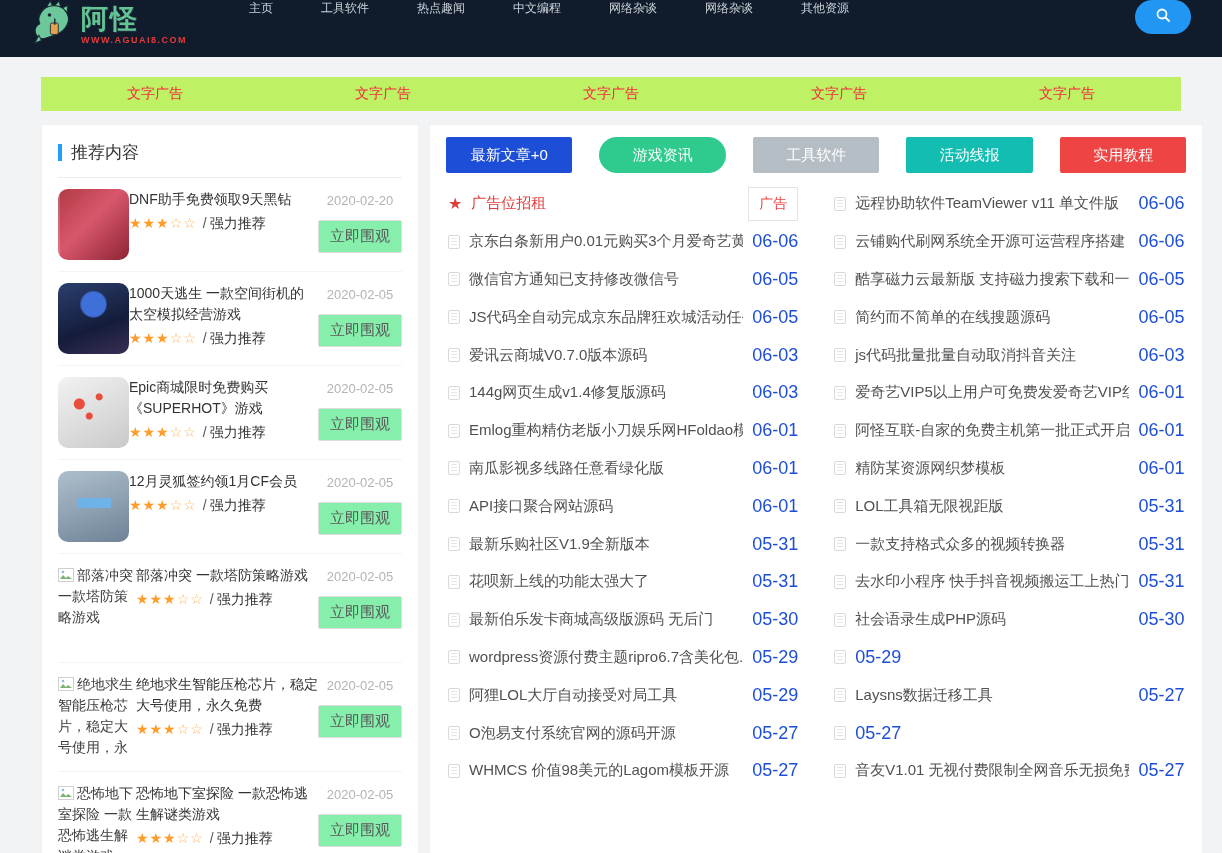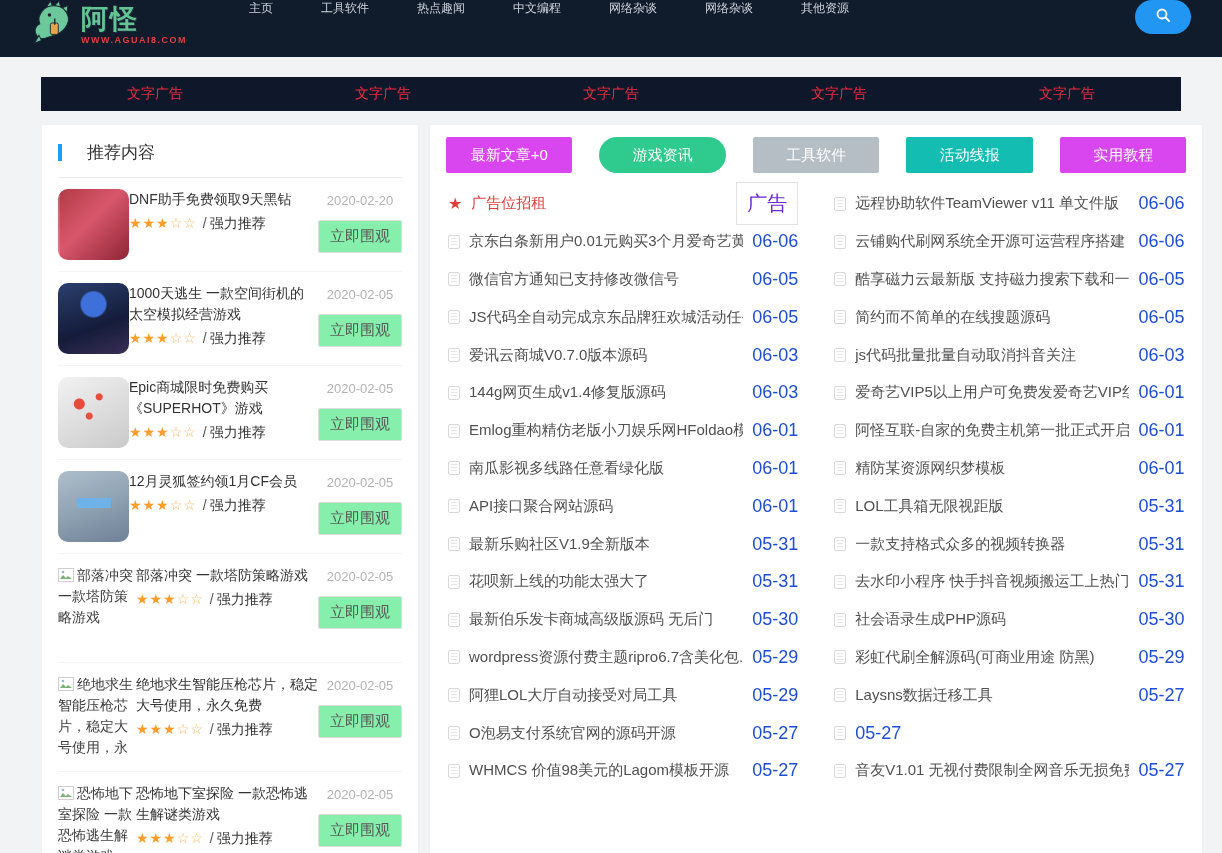--- a/index.html
+++ b/index.html
@@ -12,29 +12,29 @@
   .nav-inner { width:1160px; margin:0 auto; height:61px; display:flex; align-items:flex-start; }
   .logo { display:flex; align-items:center; gap:6px; cursor:pointer; }
   .logo-text { display:flex; flex-direction:column; line-height:1; }
   .logo-title { font-size:27px; font-weight:bold; color:#63c493; letter-spacing:2px; text-shadow:1px 1px 0 #23313f; }
   .logo-sub { font-size:9px; font-weight:bold; color:#e23c3c; letter-spacing:1.5px; margin-top:3px; }
   .menu { display:flex; gap:48px; margin-left:62px; }
   .menu-item { color:#ccd3da; font-size:12px; cursor:pointer; white-space:nowrap; }
   .search-btn { margin-left:auto; width:56px; height:34px; border-radius:17px; background:#2196f3; display:flex; align-items:center; justify-content:center; cursor:pointer; }
 
   
-  .ads { display:flex; background:#0f172a; height:34px; margin-top:20px; }
+  .ads { display:flex; background:#bef264; height:34px; margin-top:20px; }
   .ad-cell { flex:1; display:flex; align-items:center; justify-content:center; font-size:14px; color:#f5283f; cursor:pointer; }
 
   
   .cols { display:flex; gap:10px; margin-top:13px; align-items:stretch; }
 
   
   .side { width:378px; flex-shrink:0; background:#fff; border:1px solid #f1f1f1; padding:0 16px; }
-  .side-h { display:flex; align-items:center; gap:25px; padding:16px 0 13px; border-bottom:1px solid #ededed; }
+  .side-h { display:flex; align-items:center; gap:9px; padding:16px 0 13px; border-bottom:1px solid #ededed; }
   .side-h .bar { width:4px; height:17px; background:#1e9fff; }
   .side-h .side-title { font-size:17px; color:#333; }
   .sitem { display:flex; padding:11px 0; border-bottom:1px solid #f4f4f4; }
   .sitem:last-child { border-bottom:none; }
   .thumb { width:71px; height:71px; border-radius:10px; flex-shrink:0; cursor:pointer; }
   .t1 { background:
         linear-gradient(90deg, rgba(255,255,255,.18) 0 2px, transparent 2px 17px),
         linear-gradient(135deg,#b03a45,#d8576b 45%,#8e2436); }
   .t2 { background:
         radial-gradient(circle at 50% 30%, #3f6fd8 0 12px, transparent 14px),
@@ -65,21 +65,21 @@
   .cat { flex:1; height:36px; border-radius:2px; color:#fff; font-size:15px; display:flex; align-items:center; justify-content:center; cursor:pointer; }
   .lists { display:flex; gap:36px; padding:8px 8px 0; }
   .list { flex:1; min-width:0; }
   .row { display:flex; align-items:center; height:37.8px; gap:9px; }
   .doc { width:12px; height:14px; flex-shrink:0; border:1px solid #d9d9d9; border-radius:2px; padding:2px 2px;
          background:repeating-linear-gradient(to bottom,#fff 0 2px,#e6e6e6 2px 3px); background-clip:content-box; }
   .ttl { flex:1; min-width:0; white-space:nowrap; overflow:hidden; font-size:15px; color:#515151; cursor:pointer; }
   .dt { font-size:18px; color:#1d4ed8; flex-shrink:0; }
   .adrow .star { color:#e23b3b; font-size:16px; flex-shrink:0; }
   .adrow .ttl { color:#e23b3b; }
-  .tag { border:1px solid #e3e3e3; color:#6d28d9; font-size:20px; padding:7px 10px; flex-shrink:0; }
+  .tag { border:1px solid #e3e3e3; color:#ef4444; font-size:14px; padding:7px 10px; flex-shrink:0; }
 </style>
 </head>
 <body>
 
 <div class="nav">
   <div class="nav-inner">
     <div class="logo">
       <span>
         <svg width="44" height="46" viewBox="0 0 50 52">
           <g fill="#6cc79a" stroke="#1b2836" stroke-width="1.2">
@@ -229,25 +229,25 @@
         </div>
         <div class="sright">
           <span class="sdate">2020-02-05</span>
           <button class="sbtn">立即围观</button>
         </div>
       </div>
     </div>
 
     <div class="main">
       <div class="cats">
-        <div class="cat" style="background-color: #d946ef;">最新文章+0</div>
+        <div class="cat" style="background-color: #1d4ed8;">最新文章+0</div>
         <div class="cat" style="background-color: rgb(47, 203, 142); border-radius: 18px;">游戏资讯</div>
         <div class="cat" style="background-color: rgb(182, 190, 197);">工具软件</div>
         <div class="cat" style="background-color: rgb(19, 189, 177);">活动线报</div>
-        <div class="cat" style="background-color: #d946ef; text-align: right;">实用教程</div>
+        <div class="cat" style="background-color: #ef4444; text-align: right;">实用教程</div>
       </div>
 
       <div class="lists">
 
         <div class="list">
           <div class="row adrow">
             <span class="star">★</span>
             <span class="ttl">广告位招租</span>
             <span class="tag">广告</span>
           </div>
@@ -384,21 +384,20 @@
               <span class="ttl">去水印小程序 快手抖音视频搬运工上热门...</span>
               <span class="dt">05-31</span>
             </div>
           <div class="row">
               <span class="doc"></span>
               <span class="ttl">社会语录生成PHP源码</span>
               <span class="dt">05-30</span>
             </div>
           <div class="row">
               <span class="doc"></span>
-              <span class="ttl">彩虹代刷全解源码(可商业用途 防黑)</span>
               <span class="dt">05-29</span>
             </div>
           <div class="row">
               <span class="doc"></span>
               <span class="ttl">Laysns数据迁移工具</span>
               <span class="dt">05-27</span>
             </div>
           <div class="row">
               <span class="doc"></span>
               <span class="dt">05-27</span>

